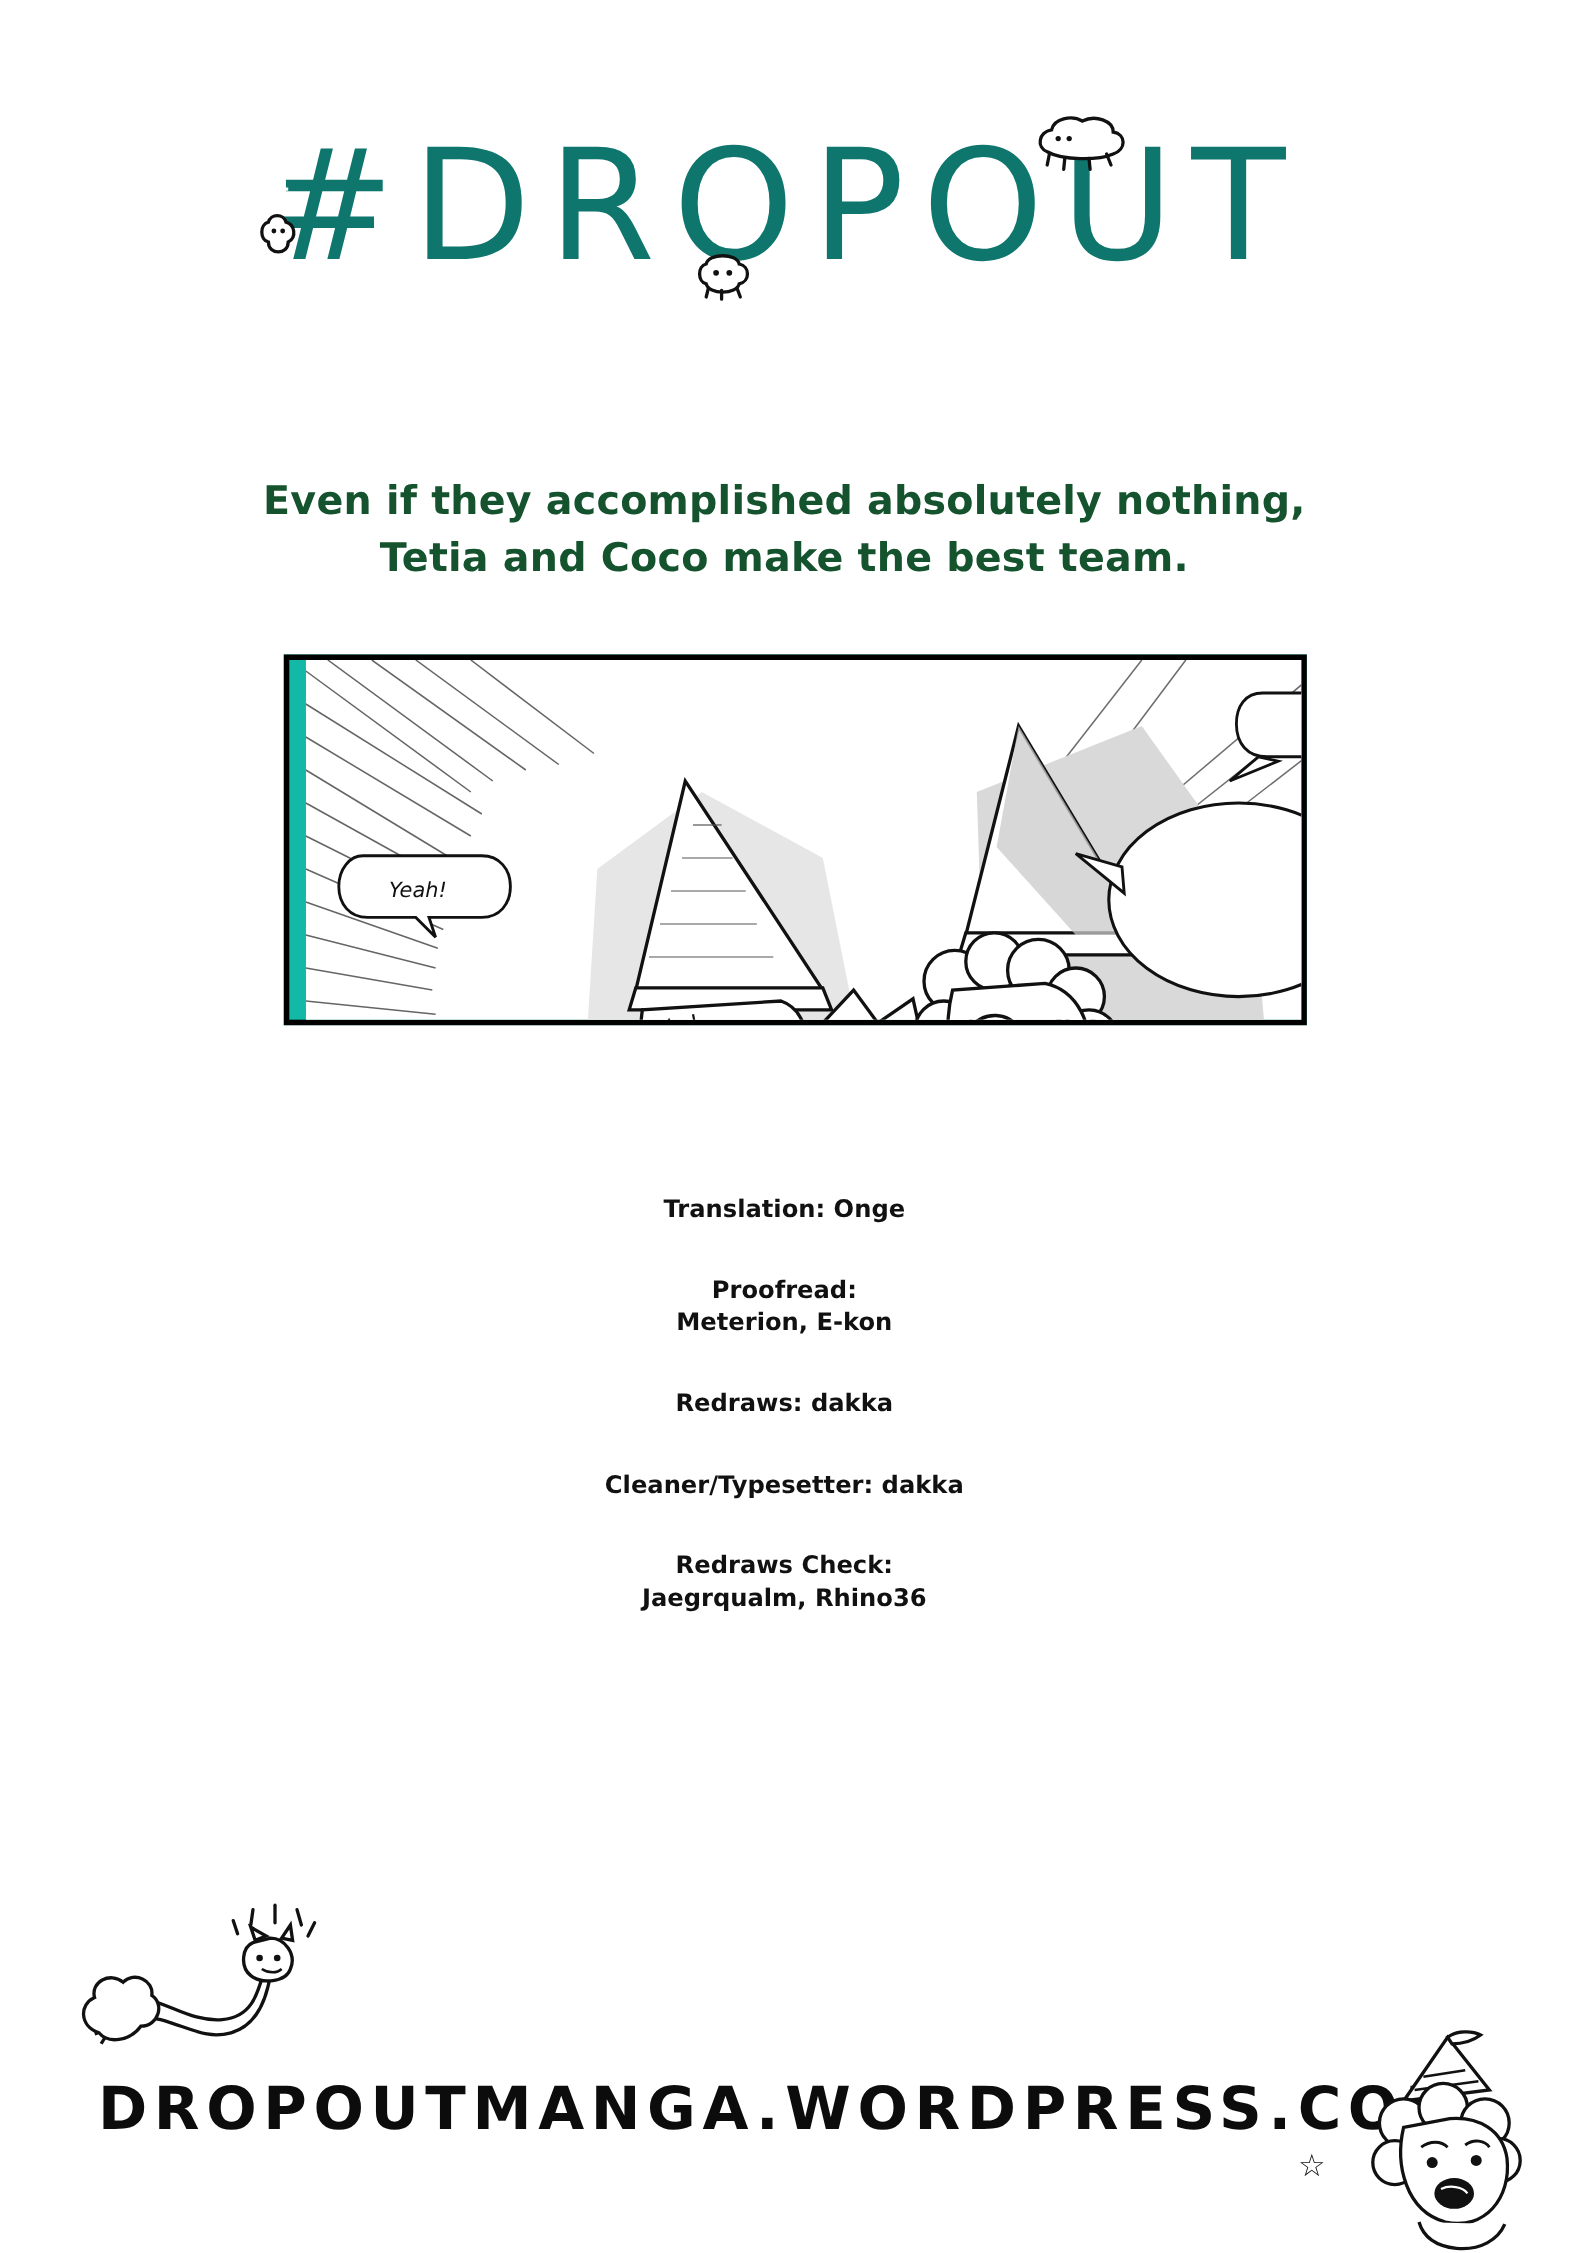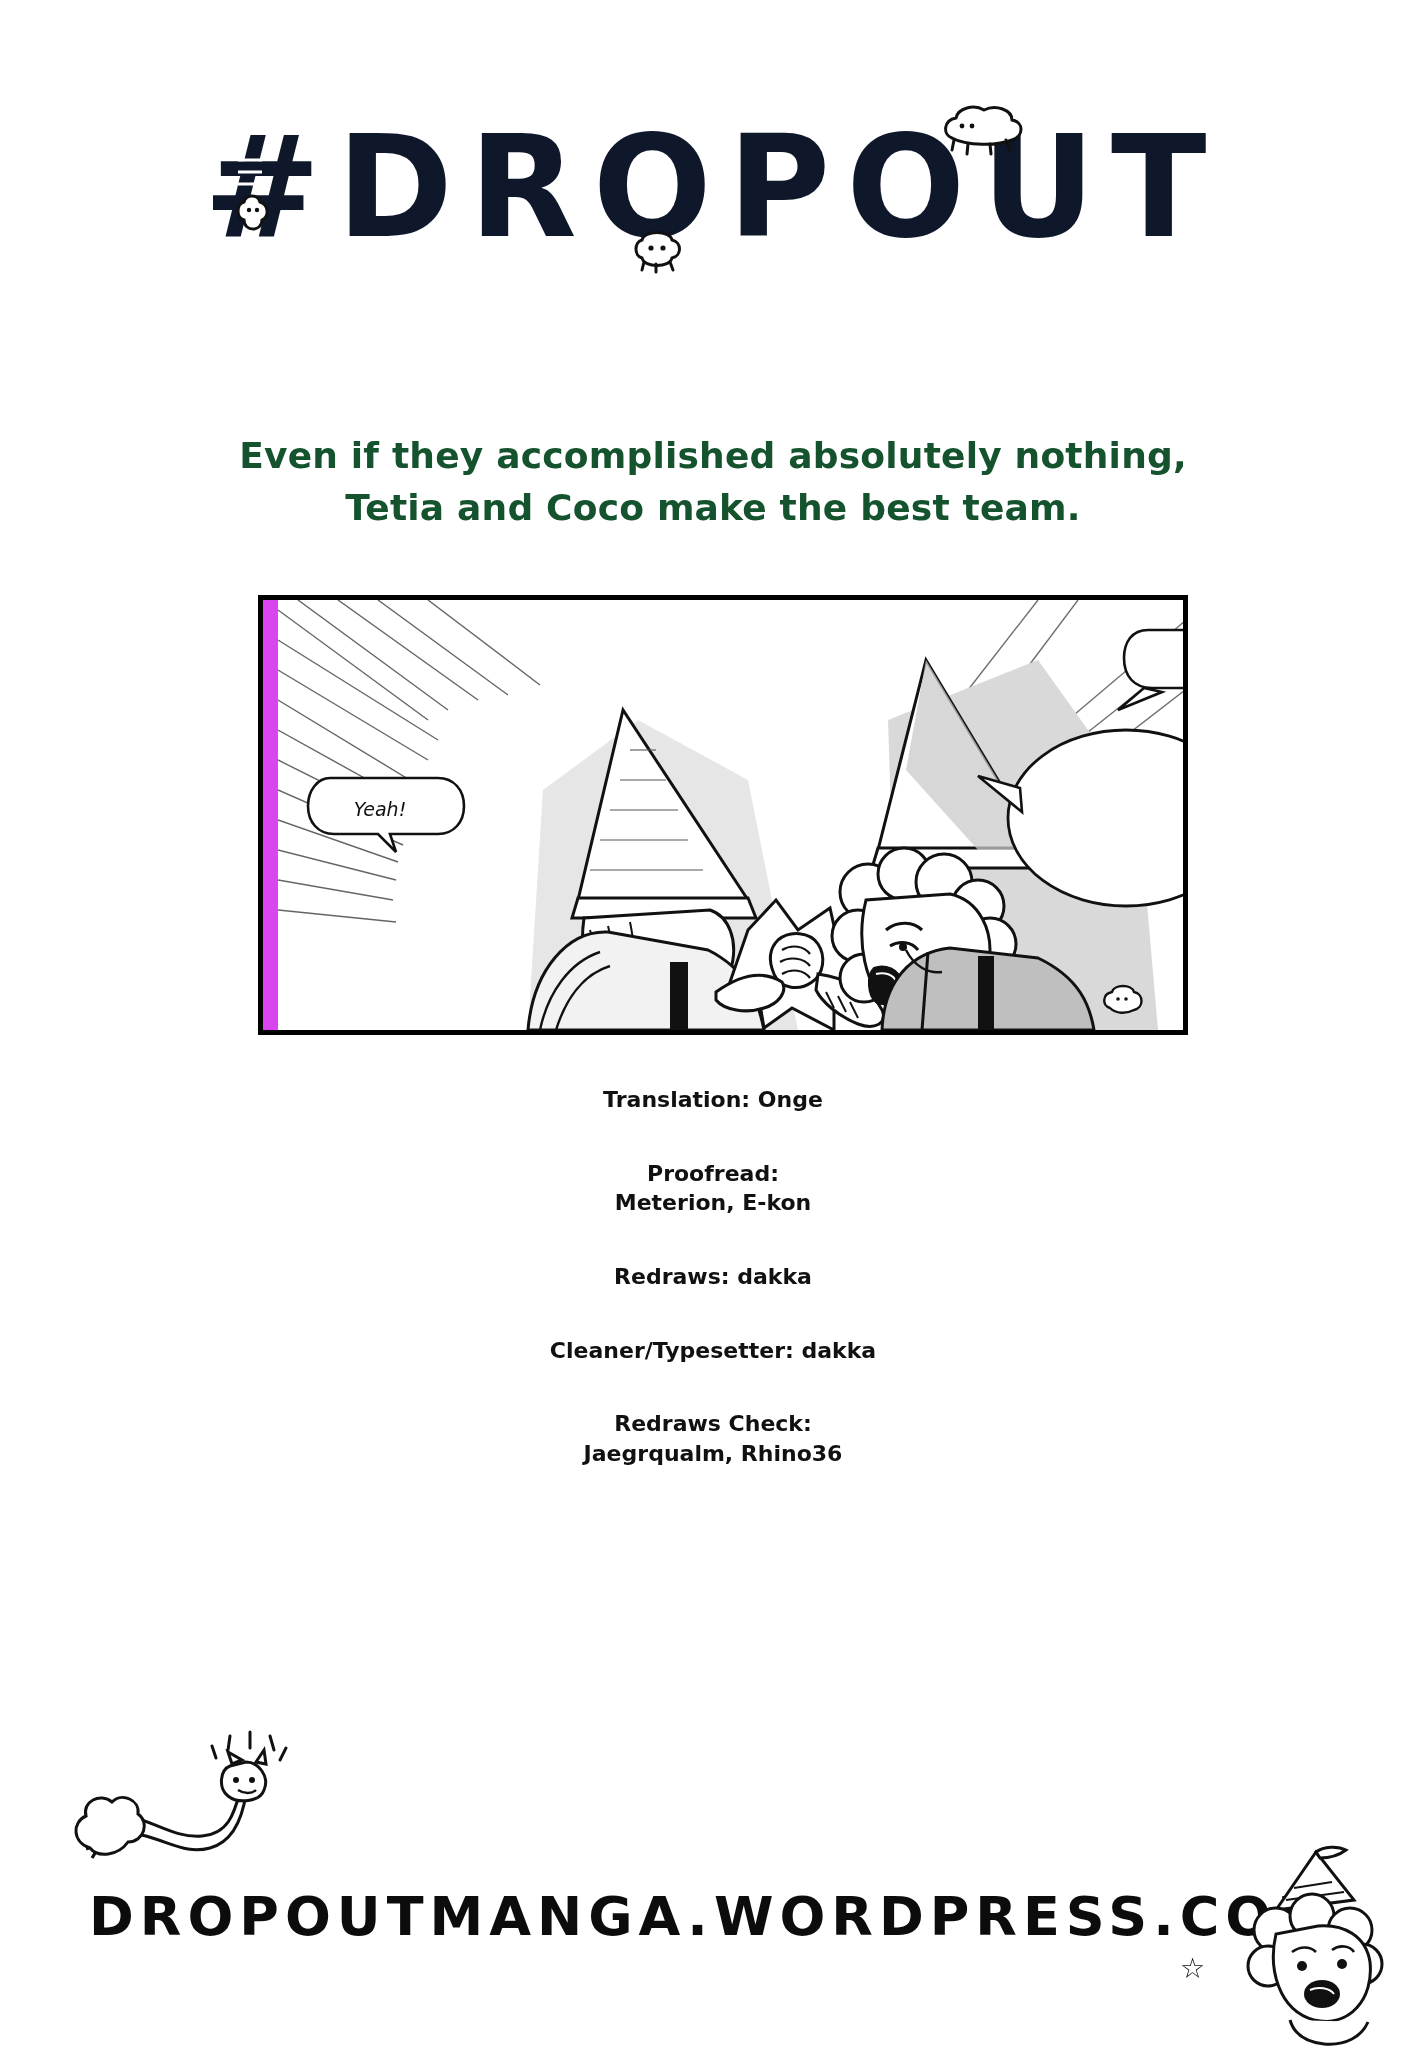--- a/index.html
+++ b/index.html
@@ -26,25 +26,25 @@
   
   .title-wrap {
     position: absolute;
     top: 118px;
     left: 0;
     width: 1426px;
     text-align: center;
   }
   .title {
     font-family: "DejaVu Sans", sans-serif;
-    font-weight: bold;
+    font-weight: normal;
     font-size: 140px;
     letter-spacing: 16px;
     line-height: 1;
-    color: #0f172a;
+    color: #0f766e;
     display: inline-block;
     white-space: pre;
   }
 
   
   .sheep {
     position: absolute;
     pointer-events: none;
   }
   .sheep svg { display: block; }
@@ -64,23 +64,23 @@
     color: #14532d;
   }
   .subtitle .l2 { display: block; }
 
   
   .panel {
     position: absolute;
     top: 595px;
     left: 258px;
     width: 930px;
-    height: 440px;
+    height: 337px;
     border: 5px solid #000000;
-    background: #d946ef;
+    background: #14b8a6;
     overflow: hidden;
     box-sizing: border-box;
     padding-left: 15px;
   }
   .panel svg { display: block; }
 
   .bubble-text {
     position: absolute;
     font-family: "DejaVu Sans", sans-serif;
     font-size: 19px;

